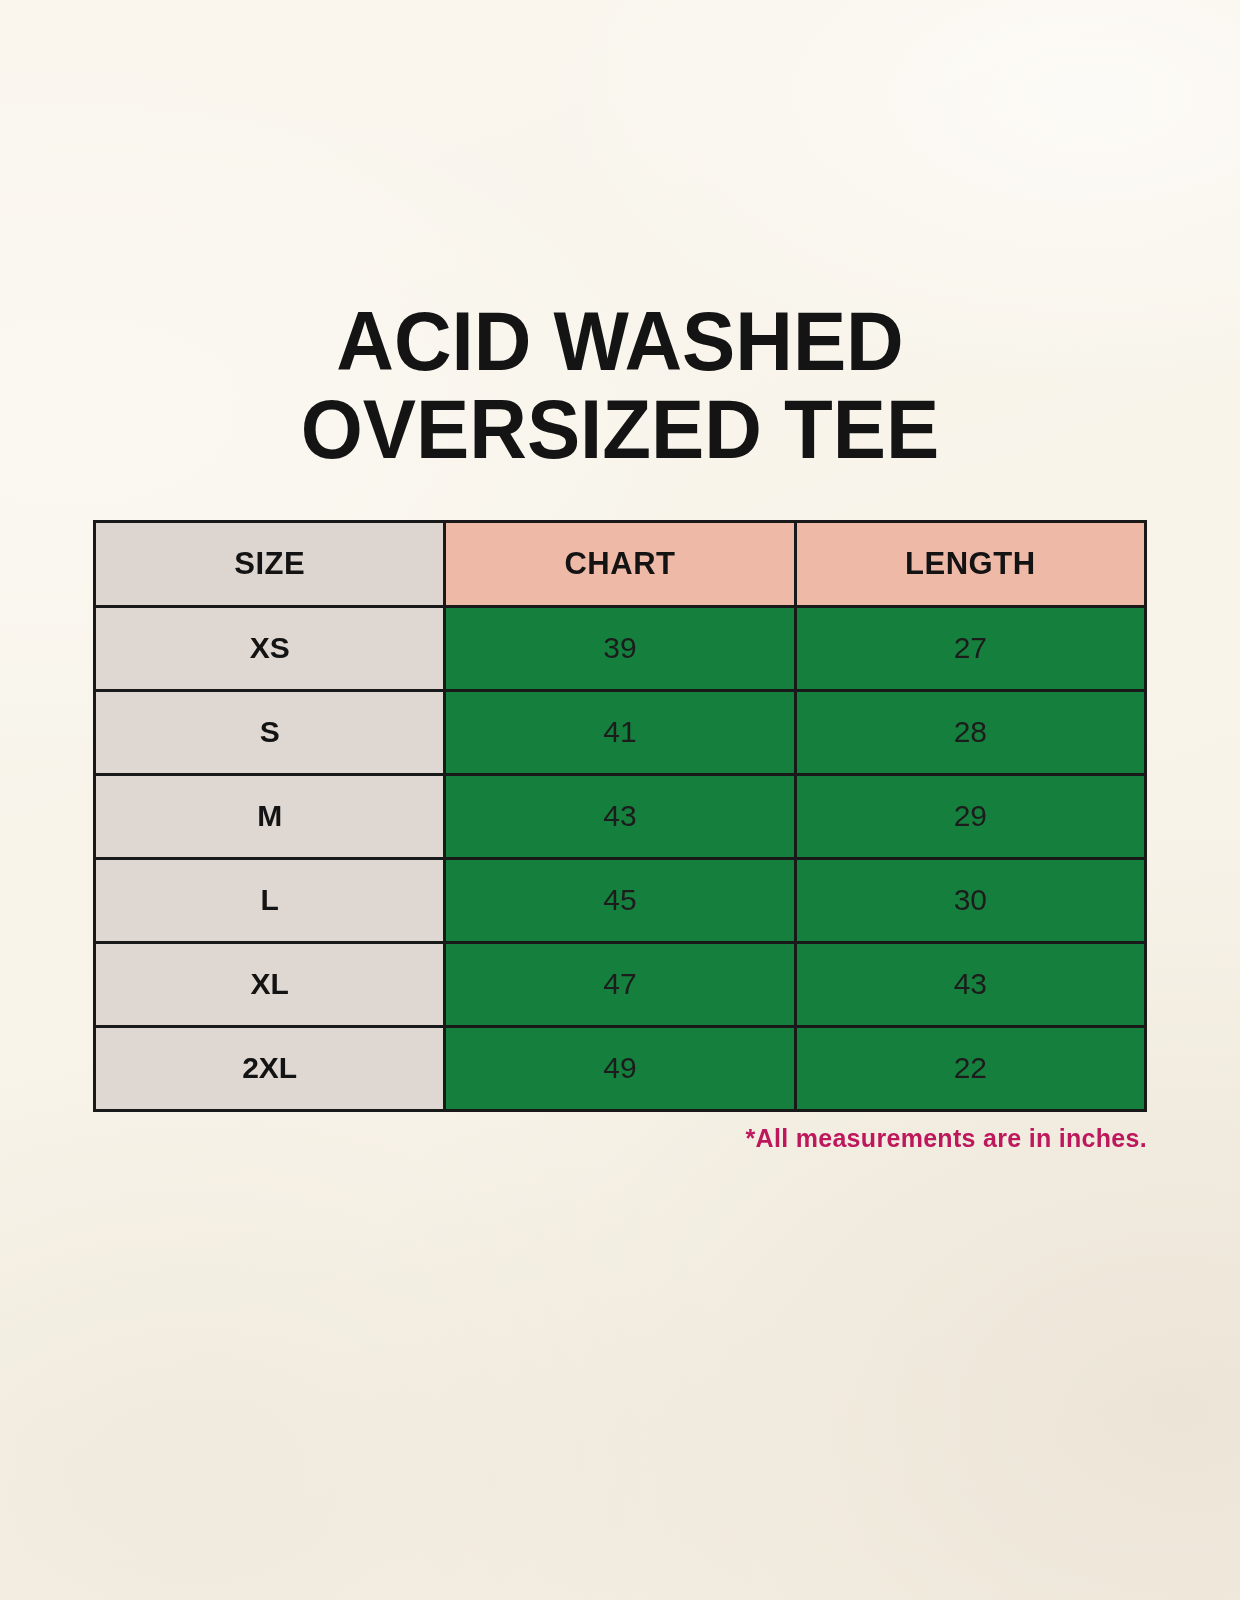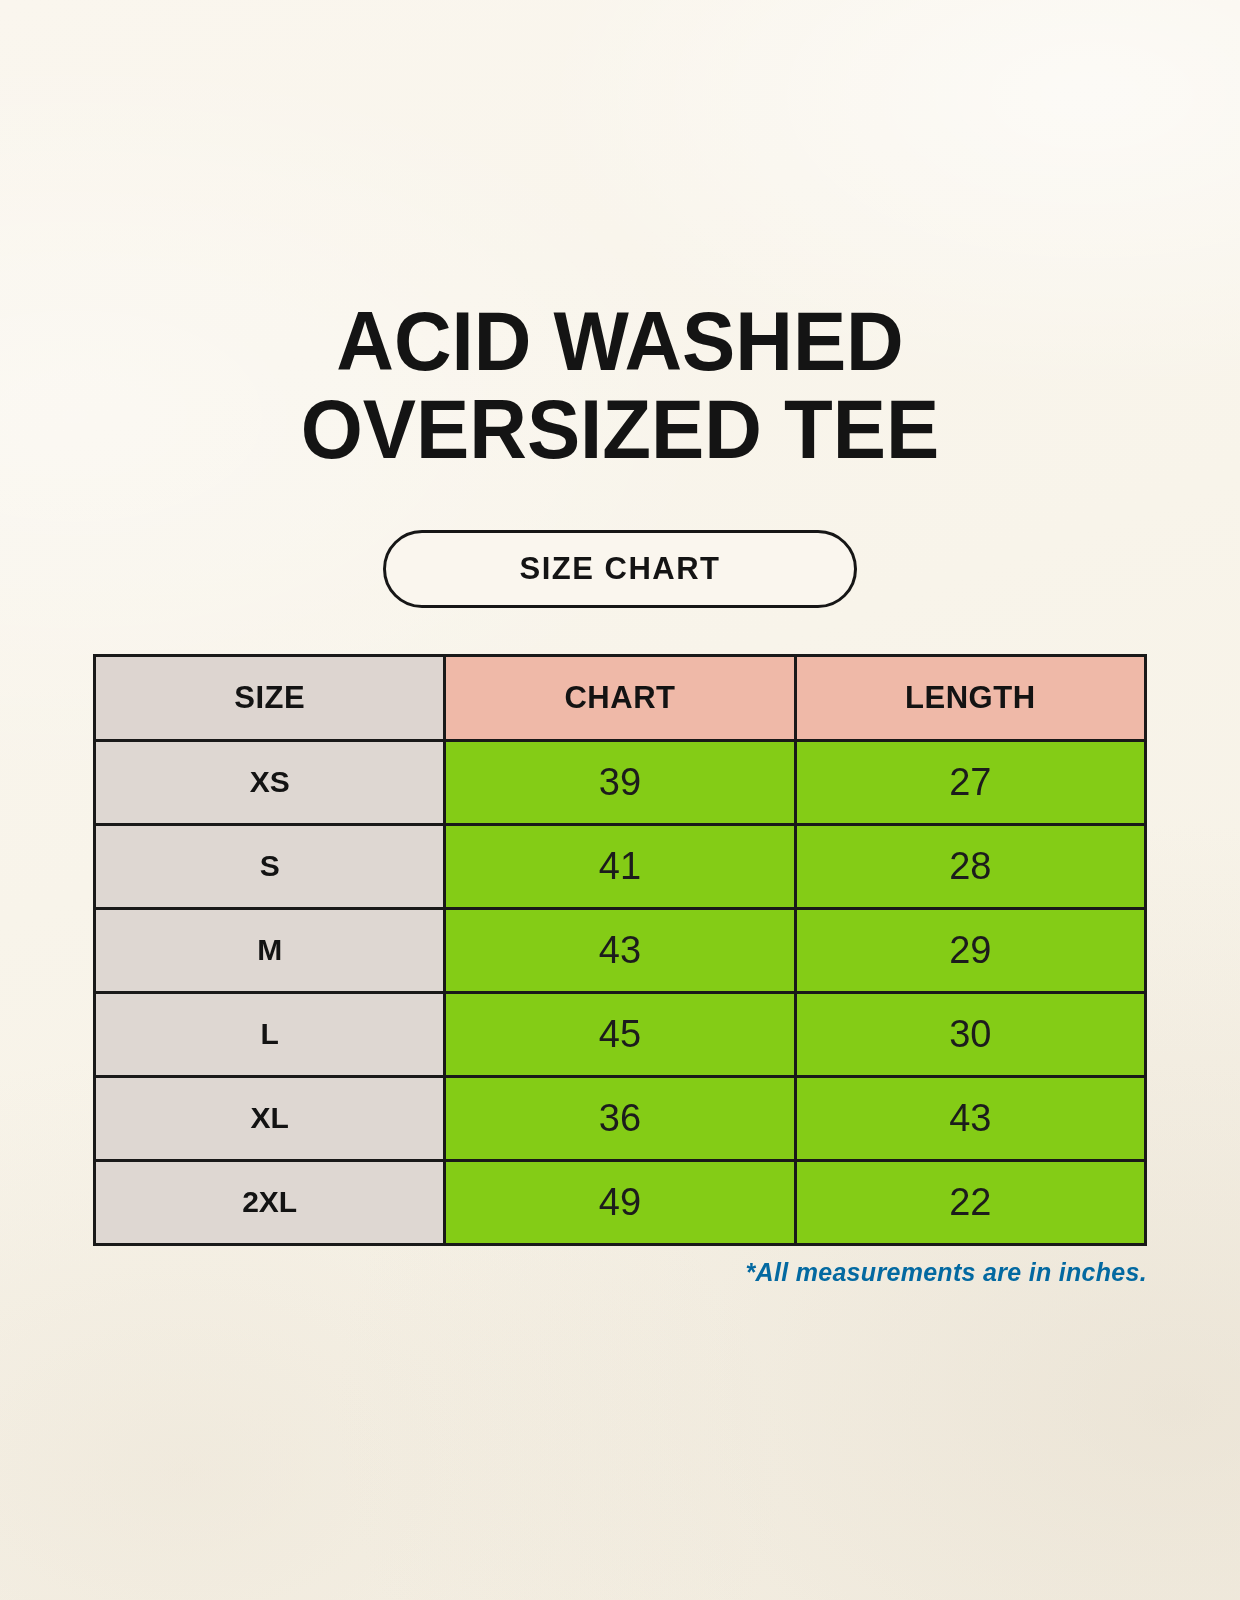--- a/index.html
+++ b/index.html
@@ -79,50 +79,46 @@
   .size-table tbody th {
     height: 84px;
     background: #ded7d2;
     font-size: 30px;
     font-weight: 700;
     color: #131313;
     margin-left: 12px;
   }
   .size-table tbody td {
     height: 84px;
-    background: #84cc16;
-    font-size: 38px;
+    background: #15803d;
+    font-size: 30px;
     font-weight: 400;
     color: #1c1c1c;
   }
 
   .footnote {
     width: 1054px;
     margin: 12px auto 0;
     text-align: right;
     font-size: 25px;
     font-weight: 700;
     letter-spacing: 0.3px;
-    color: #0369a1;
-    font-style: italic;
+    color: #be185d;
   }
 </style>
 </head>
 <body>
 
 <div class="page">
 
   <h1 class="title">
     <span class="line">ACID WASHED</span>
     <span class="line">OVERSIZED TEE</span>
   </h1>
 
-  <div class="pill">
-    <span>SIZE CHART</span>
-  </div>
 
   <table class="size-table">
     <thead>
       <tr>
         <th class="col-size">SIZE</th>
         <th class="col-measure">CHART</th>
         <th class="col-measure">LENGTH</th>
       </tr>
     </thead>
     <tbody>
@@ -141,21 +137,21 @@
         <td>43</td>
         <td>29</td>
       </tr>
       <tr>
         <th>L</th>
         <td>45</td>
         <td>30</td>
       </tr>
       <tr>
         <th>XL</th>
-        <td>36</td>
+        <td>47</td>
         <td>43</td>
       </tr>
       <tr>
         <th>2XL</th>
         <td>49</td>
         <td>22</td>
       </tr>
     </tbody>
   </table>
 

